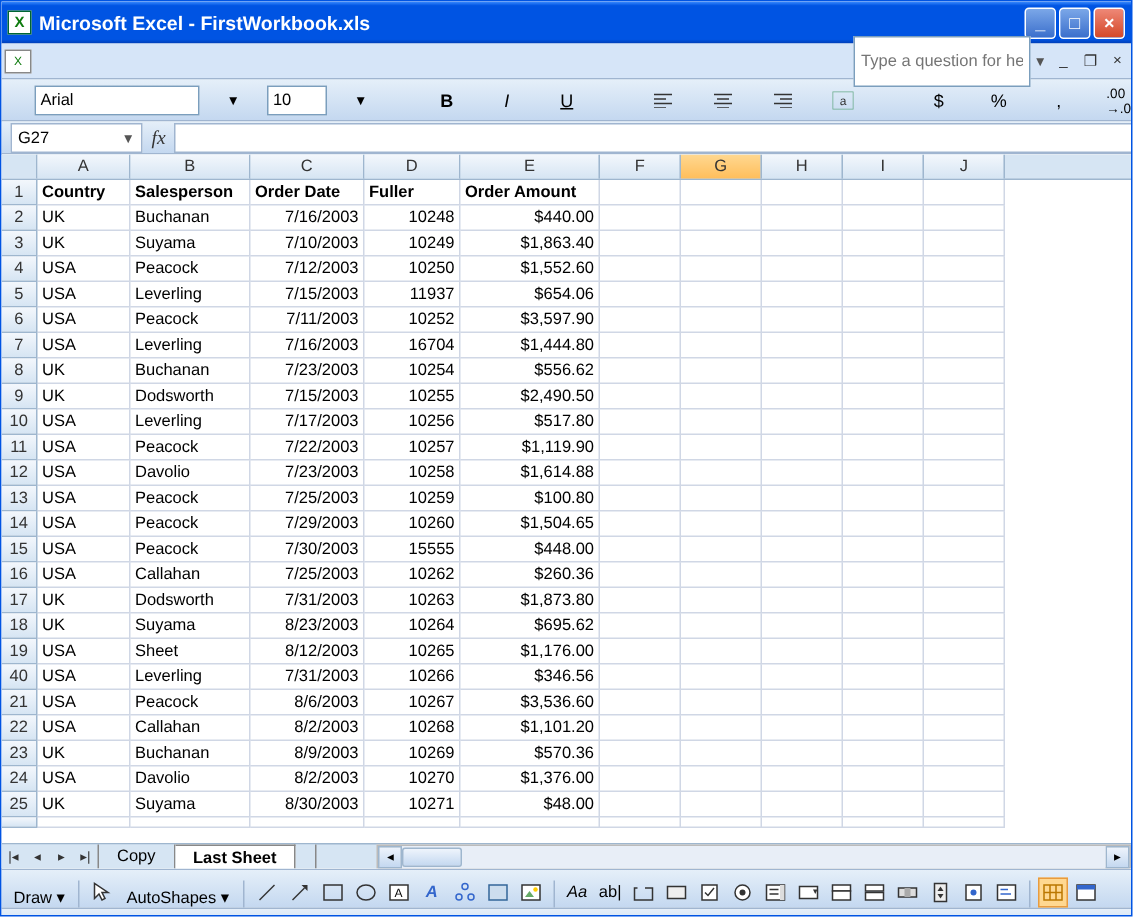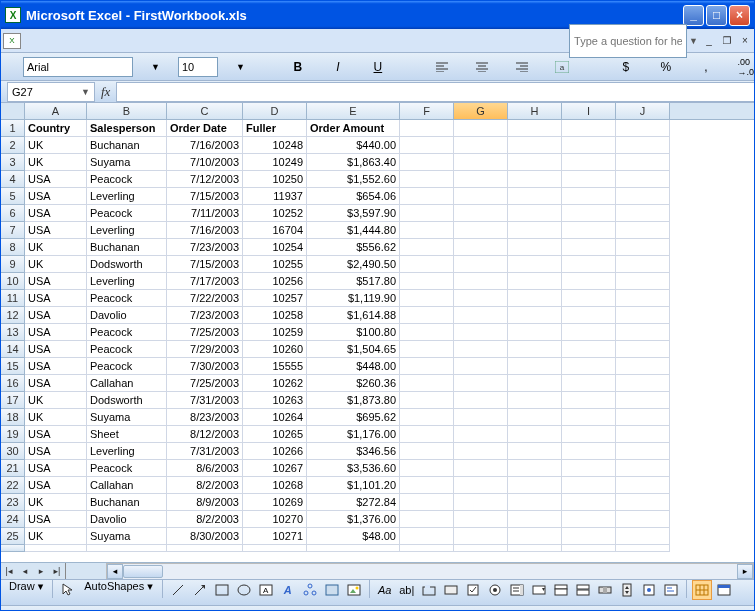--- a/index.html
+++ b/index.html
@@ -55,21 +55,21 @@
 .tab-nav { display: flex; border-right: 1px solid #888; background:#d6e5f3; }
 .tab-nav-btn { width: 16px; display: flex; align-items: center; justify-content: center; font-size: 9px; cursor: pointer; color:#333; }
 .sheet-tab { padding: 0 12px; font-size: 11px; line-height: 16px; background: #d6e5f3; border-right: 1px solid #888; cursor: pointer; position: relative; }
 .sheet-tab.active { background: #fff; font-weight: bold; border-top: 1px solid #888; }
 .hscroll { flex: 1; background: #e8e8e8; margin-left: 40px; display: flex; align-items: center; border: 1px solid #bbb; }
 .hscroll .sbtn { width: 16px; height: 15px; background: linear-gradient(to bottom,#eef4fc,#c4d8f0); border: 1px solid #9eb6ce; display:flex; align-items:center; justify-content:center; font-size:9px; cursor:pointer; }
 .hscroll .track { flex:1; height:15px; background:#e8eef7; position:relative; }
 .hscroll .thumb { position:absolute; left:0; width:40px; height:13px; top:1px; background: linear-gradient(to bottom,#eef4fc,#c4d8f0); border:1px solid #9eb6ce; border-radius:2px; }
 
 
-.draw-toolbar { height: 26px; background: linear-gradient(to bottom, #e5eff9, #c4d8f0); border-top: 1px solid #a0b5d0; display: flex; align-items: flex-start; padding: 0 4px; gap: 2px; font-size:11px; }
+.draw-toolbar { height: 26px; background: linear-gradient(to bottom, #e5eff9, #c4d8f0); border-top: 1px solid #a0b5d0; display: flex; align-items: flex-end; padding: 0 4px; gap: 2px; font-size:11px; }
 .draw-toolbar .label { padding: 0 4px; cursor:pointer; }
 .draw-toolbar .ico { width:20px; height:20px; display:flex; align-items:center; justify-content:center; cursor:pointer; border:1px solid transparent; }
 .draw-toolbar .ico.active { border:1px solid #e89b3f; background:#ffd891; }
 
 
 .statusbar { height: 20px; background: linear-gradient(to bottom, #e5eff9, #c4d8f0); border-top: 1px solid #a0b5d0; display: flex; align-items: center; padding: 0 6px; font-size: 11px; }
 
 
 .cA { width: 62px; } .cB { width: 80px; } .cC { width: 76px; } .cD { width: 64px; } .cE { width: 93px; }
 .cF { width: 54px; } .cG { width: 54px; } .cH { width: 54px; } .cI { width: 54px; } .cJ { width: 54px; }
@@ -456,21 +456,21 @@
         <div class="cell cC num">8/12/2003</div>
         <div class="cell cD num">10265</div>
         <div class="cell cE num">$1,176.00</div>
         <div class="cell cF"></div>
         <div class="cell cG"></div>
         <div class="cell cH"></div>
         <div class="cell cI"></div>
         <div class="cell cJ"></div>
       </div>
       <div class="row">
-        <div class="row-h">30</div>
+        <div class="row-h">40</div>
         <div class="cell cA">USA</div>
         <div class="cell cB">Leverling</div>
         <div class="cell cC num">7/31/2003</div>
         <div class="cell cD num">10266</div>
         <div class="cell cE num">$346.56</div>
         <div class="cell cF"></div>
         <div class="cell cG"></div>
         <div class="cell cH"></div>
         <div class="cell cI"></div>
         <div class="cell cJ"></div>
@@ -500,21 +500,21 @@
         <div class="cell cH"></div>
         <div class="cell cI"></div>
         <div class="cell cJ"></div>
       </div>
       <div class="row">
         <div class="row-h">23</div>
         <div class="cell cA">UK</div>
         <div class="cell cB">Buchanan</div>
         <div class="cell cC num">8/9/2003</div>
         <div class="cell cD num">10269</div>
-        <div class="cell cE num">$272.84</div>
+        <div class="cell cE num">$570.36</div>
         <div class="cell cF"></div>
         <div class="cell cG"></div>
         <div class="cell cH"></div>
         <div class="cell cI"></div>
         <div class="cell cJ"></div>
       </div>
       <div class="row">
         <div class="row-h">24</div>
         <div class="cell cA">USA</div>
         <div class="cell cB">Davolio</div>
@@ -554,20 +554,25 @@
         <div class="cell cJ" style="height: 7px;"></div>
       </div>
     </div>
   <div class="sheet-tabs-row">
     <div class="tab-nav">
       <div class="tab-nav-btn">|◂</div>
       <div class="tab-nav-btn">◂</div>
       <div class="tab-nav-btn">▸</div>
       <div class="tab-nav-btn">▸|</div>
     </div>
+    <div id="sheet-tabs" style="display:flex;">
+        <div class="sheet-tab">Copy</div>
+        <div class="sheet-tab active">Last Sheet</div>
+        <div style="width: 14px; border-right: 1px solid rgb(136, 136, 136); background: rgb(214, 229, 243);"></div>
+      </div>
     <div class="hscroll">
       <div class="sbtn">◂</div>
       <div class="track">
           <div class="thumb"></div>
         </div>
       <div class="sbtn">▸</div>
     </div>
   </div>
 </div>
 

